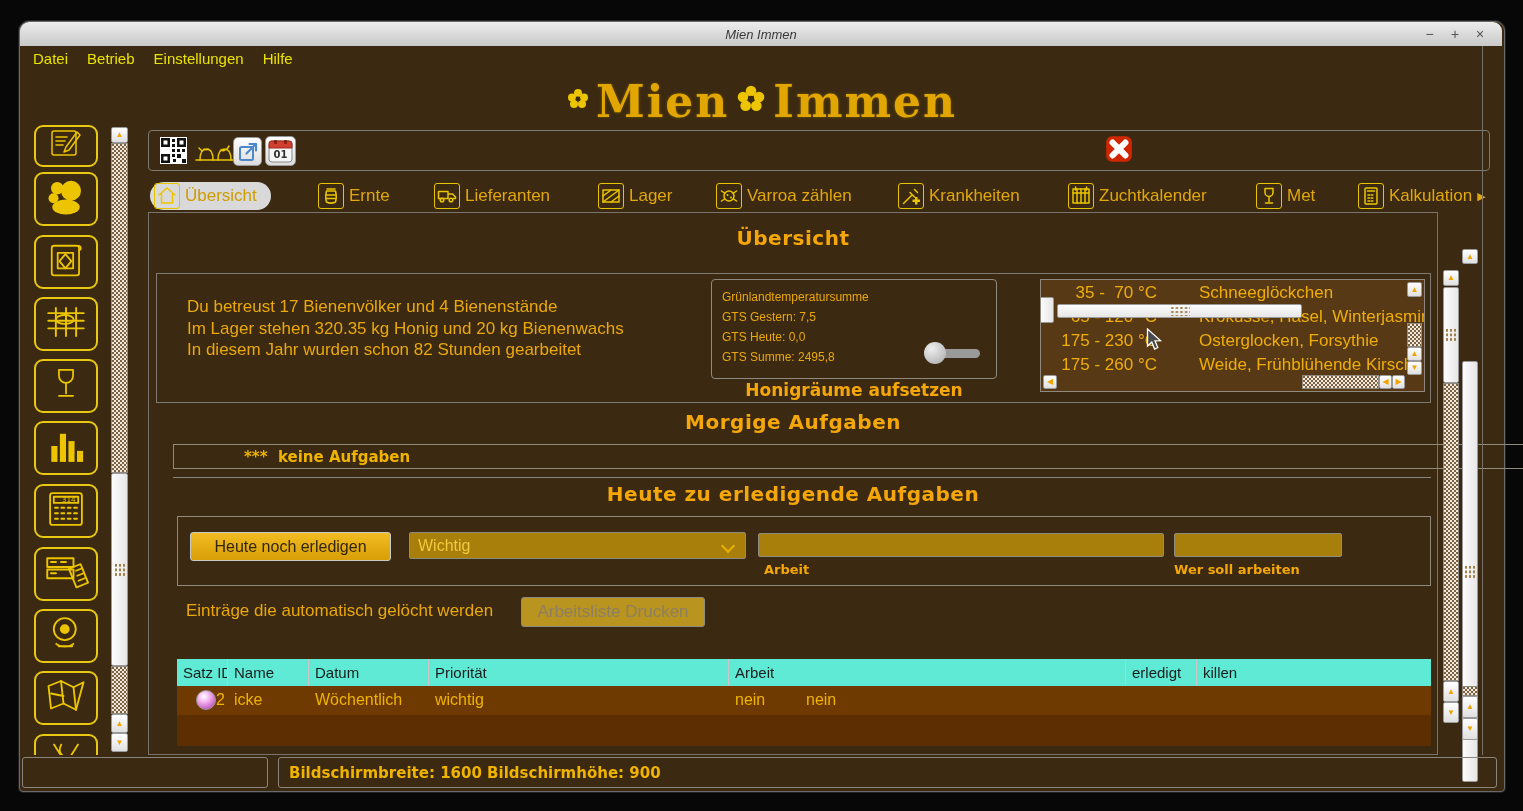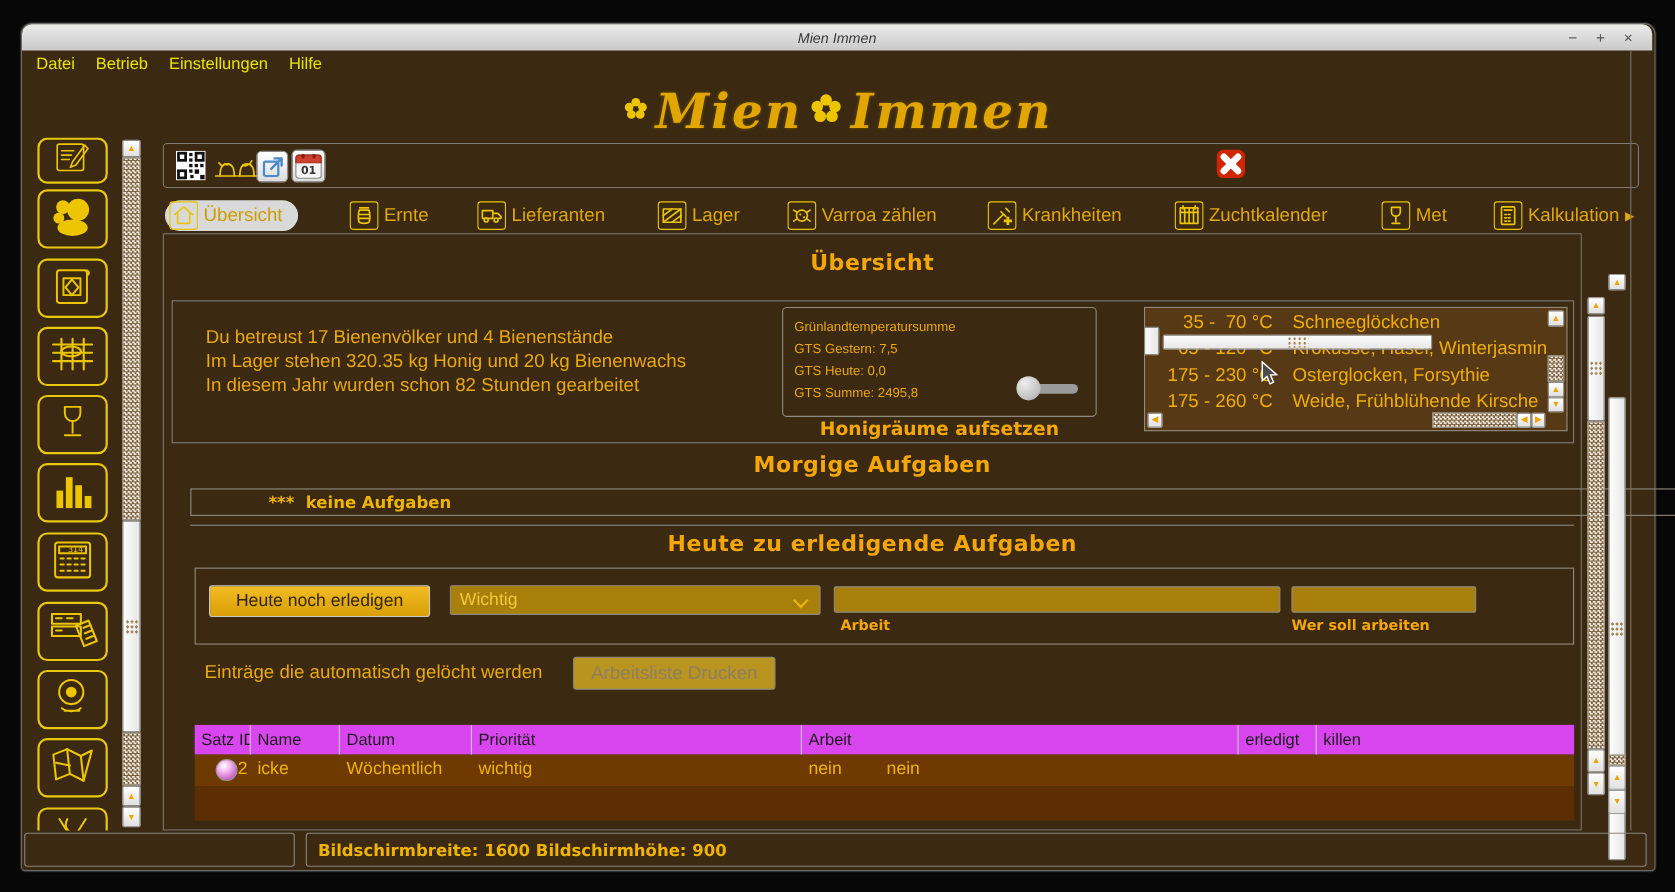--- a/index.html
+++ b/index.html
@@ -10,21 +10,21 @@
   .titlebar{position:absolute;left:20px;top:22px;width:1482px;height:24px;
             background:linear-gradient(#ececec,#c9c9c9);border-radius:9px 9px 0 0;
             display:flex;align-items:center;justify-content:center;color:#3a3a3a;font-size:13px;font-style:italic;}
   .winbtns{position:absolute;right:18px;top:0;height:24px;display:flex;align-items:center;gap:17px;
            color:#555;font-size:14px;}
   .winbtns span{cursor:default;}
   .menubar{position:absolute;left:33px;top:48px;display:flex;gap:19px;color:#eae300;font-size:15px;}
   .menubar span{padding:2px 0;}
   .logo{position:absolute;left:0;top:74px;width:1523px;height:54px;display:flex;align-items:center;
         justify-content:center;gap:6px;color:#e2a603;}
-  .logoword{font-family:"DejaVu Serif",serif;font-style:italic;font-weight:bold;font-size:44px;
+  .logoword{font-family:"DejaVu Serif",serif;font-weight:bold;font-size:44px;
             letter-spacing:2px;text-shadow:0 0 3px #7a5a00;}
   
   .sidebar{position:absolute;left:30px;top:125px;width:100px;height:630px;overflow:hidden;}
   .sideitem{position:absolute;left:4px;width:60px;height:50px;border:2px solid #e8c810;
             border-radius:9px;display:flex;align-items:center;justify-content:center;}
   .sb{position:absolute;box-sizing:border-box;}
   .check{background-color:#cbb894;
          background-image:conic-gradient(#efe9df 25%,#7e6240 0 50%,#efe9df 0 75%,#7e6240 0);
          background-size:4px 4px;border:1px solid #8f8a80;}
   .sbtn{background:linear-gradient(#ffffff,#e0e0e0);border:1px solid #9a9a9a;border-radius:2px;
@@ -60,38 +60,38 @@
   .gtsbox{position:absolute;left:554px;top:5px;width:286px;height:100px;border:1px solid #8f8a80;
           border-radius:4px;box-sizing:border-box;padding:7px 0 0 10px;font-size:12px;line-height:20px;color:#eaa80c;}
   .toggle{position:absolute;right:14px;bottom:14px;width:58px;height:22px;}
   .toggle .bar{position:absolute;left:10px;top:7px;width:46px;height:9px;background:#9a9a9a;border-radius:5px;}
   .toggle .knob{position:absolute;left:0;top:0;width:22px;height:22px;border-radius:50%;
                 background:radial-gradient(circle at 35% 30%,#efefef,#bdbdbd 70%,#9a9a9a);}
   .plants{position:absolute;left:883px;top:5px;width:385px;height:113px;border:1px solid #8f8a80;
           background:#573a15;box-sizing:border-box;overflow:hidden;}
   .prow{position:absolute;left:8px;height:24px;display:flex;color:#f0ad08;font-size:17px;white-space:pre;}
   .prange{display:inline-block;width:108px;text-align:right;}
-  .pnames{margin-left:18px;}
+  .pnames{margin-left:42px;}
   .hr{position:absolute;height:0;border-top:1px solid #8a857d;}
   .listbox{position:absolute;left:24px;top:231px;width:1464px;height:25px;border:1px solid #8f8a80;
            box-sizing:border-box;color:#f0b400;font-size:15px;display:flex;align-items:center;white-space:pre;}
   .formbox{position:absolute;left:28px;top:303px;width:1254px;height:70px;border:1px solid #8f8a80;box-sizing:border-box;}
   .goldbtn{background:linear-gradient(#f2bc22,#d89f06);border:1px solid #c9c9c9;border-radius:3px;
            color:#33250e;font-size:16px;display:flex;align-items:center;justify-content:center;}
   .field{background:#a87f0a;border:1px solid #8f8a80;border-radius:2px;box-sizing:border-box;}
   .selectbox{position:absolute;display:flex;align-items:center;color:#f2c83c;font-size:16px;padding-left:8px;}
   .chev{position:absolute;right:12px;top:8px;width:8px;height:8px;border-right:2px solid #e8b400;
         border-bottom:2px solid #e8b400;transform:rotate(45deg);}
   input.field{color:#f2c83c;font-size:16px;padding:0 6px;outline:none;}
   .flabel{position:absolute;color:#f5a70a;font-size:13px;}
   .printbtn{background:#b9941f;border:1px solid #8f8a80;border-radius:3px;color:#8d7f62;font-size:17px;
             display:flex;align-items:center;justify-content:center;}
   
   .tbl{position:absolute;left:28px;top:446px;width:1254px;}
-  .thead{display:flex;background:#d946ef;height:27px;color:#1c1c1c;font-size:15px;}
+  .thead{display:flex;background:#5eead4;height:27px;color:#1c1c1c;font-size:15px;}
   .th{box-sizing:border-box;border-right:1px solid #c8c8c8;padding:5px 0 0 6px;overflow:hidden;white-space:nowrap;}
   .trow{display:flex;background:#6e3a02;height:29px;color:#f0b400;font-size:16px;}
   .td{box-sizing:border-box;padding:5px 0 0 6px;overflow:hidden;white-space:nowrap;position:relative;}
   .tfill{background:#5c2e02;height:31px;}
   .orb{position:absolute;left:19px;top:4px;width:20px;height:20px;border-radius:50%;border:1px solid #999;
        background:radial-gradient(circle at 38% 30%,#ffffff,#f2b2ef 35%,#c75fc4 75%,#8f3390);box-sizing:border-box;}
   
   .statusbox{position:absolute;border:1px solid #8a857d;border-radius:3px;box-sizing:border-box;
              color:#f0b400;font-size:15px;display:flex;align-items:center;padding-left:10px;}
   .frameline{position:absolute;left:1482px;top:46px;height:709px;width:0;border-left:1px solid #77726a;}

